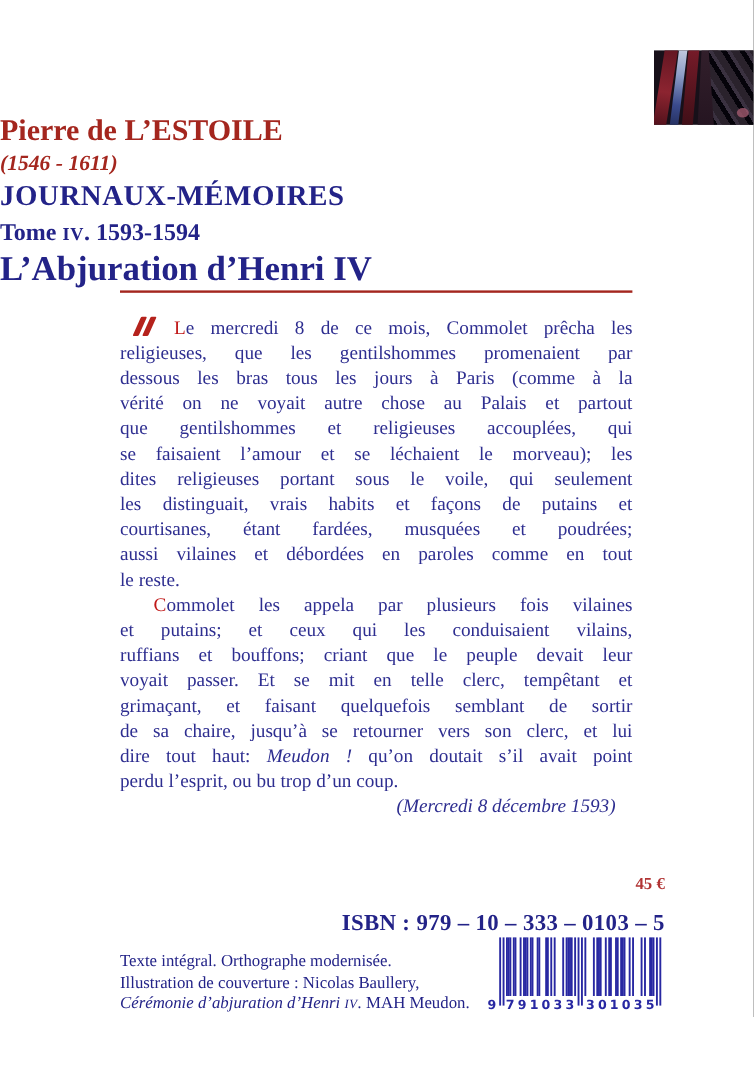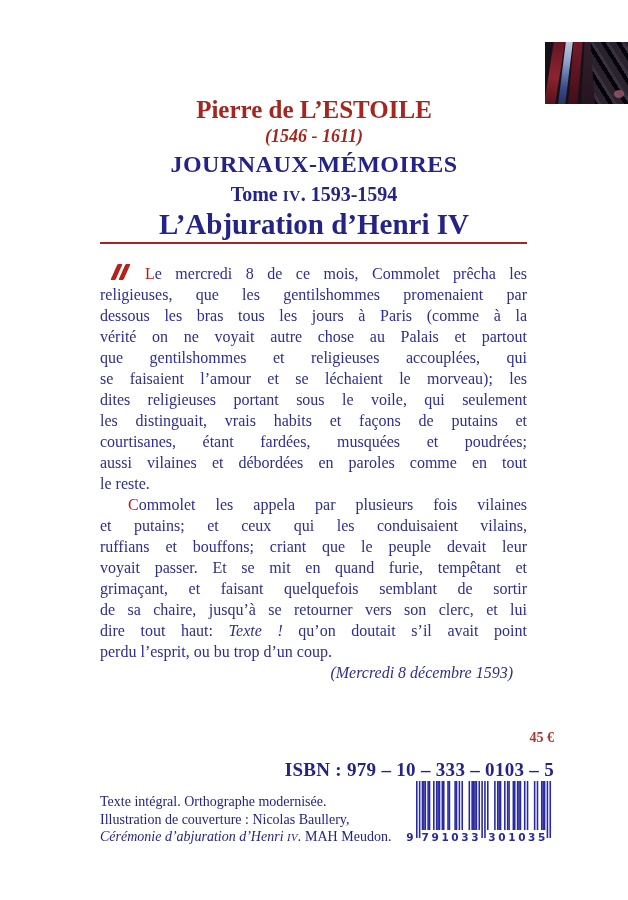--- a/index.html
+++ b/index.html
@@ -25,21 +25,21 @@
   .art-diag{
     position:absolute; left:48px; top:-8px; width:48px; height:84px;
     background:repeating-linear-gradient(62deg,#2a222c 0 6px,#05030a 6px 10px,#3a3140 10px 13px);
     transform:rotate(-4deg);
   }
   .art-dot{position:absolute; right:6px; bottom:6px; width:10px; height:8px; border-radius:50%; background:#a05a6e; opacity:.8;}
 
   
   .title-block{
     position:absolute; left:0; top:95px; width:100%;
-    text-align:center; line-height:1.16;
+    line-height:1.16;
   }
   .author{font-size:25px; font-weight:bold; color:var(--red); margin-bottom:2px;}
   .dates{font-size:18px; font-style:italic; font-weight:600; color:var(--red); margin-bottom:4px;}
   .series{font-size:24px; font-weight:bold; color:var(--blue); letter-spacing:.5px; margin-bottom:4px;}
   .tome{font-size:20px; font-weight:bold; color:var(--blue); margin-bottom:2px;}
   .book-title{font-size:29px; font-weight:bold; color:var(--blue);}
 
   .rule{position:absolute; left:100px; top:242px; width:427px; height:2px; background:var(--red);}
 
   
@@ -114,24 +114,24 @@
           <div class="line jline"><span>dites religieuses portant sous le voile, qui seulement</span></div>
           <div class="line jline"><span>les distinguait, vrais habits et façons de putains et</span></div>
           <div class="line jline"><span>courtisanes, étant fardées, musquées et poudrées;</span></div>
           <div class="line jline"><span>aussi vilaines et débordées en paroles comme en tout</span></div>
           <div class="line"><span>le reste.</span></div>
         </div>
         <div class="paragraph">
           <div class="line jline" style="padding-left: 28px;"><span class="init">C</span><span>ommolet les appela par plusieurs fois vilaines</span></div>
           <div class="line jline"><span>et putains; et ceux qui les conduisaient vilains,</span></div>
           <div class="line jline"><span>ruffians et bouffons; criant que le peuple devait leur</span></div>
-          <div class="line jline"><span>voyait passer. Et se mit en quand furie, tempêtant et</span></div>
+          <div class="line jline"><span>voyait passer. Et se mit en telle clerc, tempêtant et</span></div>
           <div class="line jline"><span>grimaçant, et faisant quelquefois semblant de sortir</span></div>
           <div class="line jline"><span>de sa chaire, jusqu’à se retourner vers son clerc, et lui</span></div>
-          <div class="line jline"><span>dire tout haut: </span><span class="it">Texte !</span><span> qu’on doutait s’il avait point</span></div>
+          <div class="line jline"><span>dire tout haut: </span><span class="it">Meudon !</span><span> qu’on doutait s’il avait point</span></div>
           <div class="line"><span>perdu l’esprit, ou bu trop d’un coup.</span></div>
         </div>
       </div>
     <div class="attribution">(Mercredi 8 décembre 1593)</div>
   </div>
 
   <div class="price">45 €</div>
 
   <div class="isbn">ISBN : 979 – 10 – 333 – 0103 – 5</div>
 

